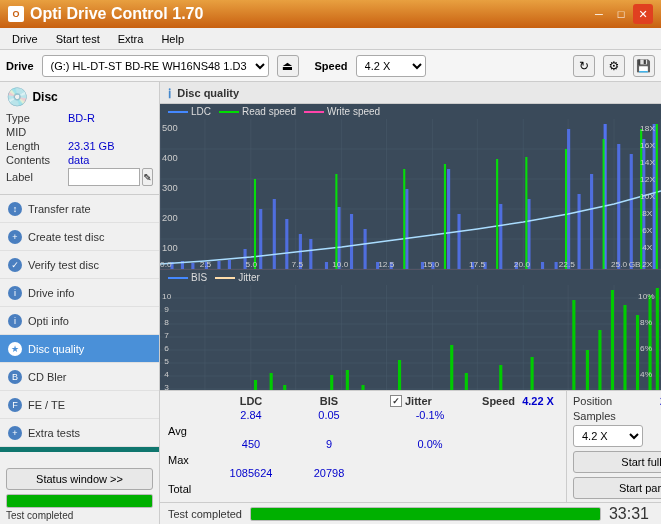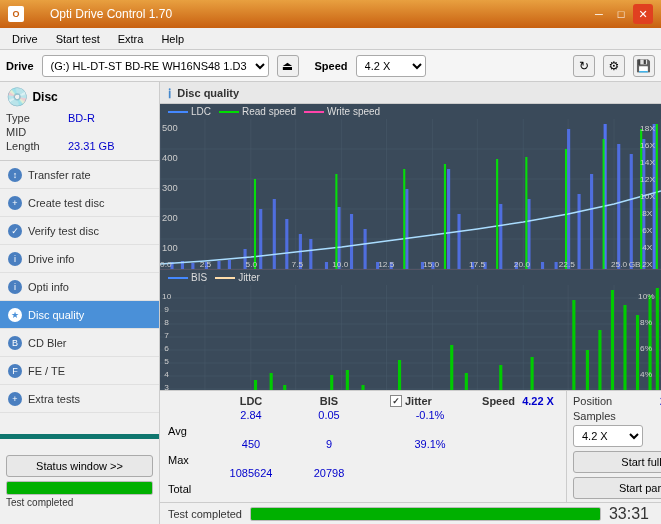--- a/index.html
+++ b/index.html
@@ -2,21 +2,21 @@
 <html><head>
   <meta charset="utf-8">
   <style>
     * { box-sizing: border-box; margin: 0; padding: 0; }
     body { font-family: 'Segoe UI', Tahoma, sans-serif; font-size: 11px; background: #f0f0f0; width: 661px; height: 524px; overflow: hidden; }
     
     
     .title-bar { background: linear-gradient(to bottom, #e8a040, #c86010); height: 28px; display: flex; align-items: center; justify-content: space-between; padding: 0 8px; color: white; }
     .title-bar-left { display: flex; align-items: center; gap: 6px; }
     .title-bar-icon { width: 16px; height: 16px; background: #fff; border-radius: 2px; display: flex; align-items: center; justify-content: center; color: #c86010; font-size: 9px; font-weight: bold; }
-    .title-bar-text { font-size: 12px; font-weight: 400; margin-left: 20px; }
+    .title-bar-text { font-size: 16px; font-weight: 700; }
     .title-bar-controls { display: flex; gap: 2px; }
     .title-bar-btn { width: 20px; height: 20px; border: none; border-radius: 3px; cursor: pointer; font-size: 11px; display: flex; align-items: center; justify-content: center; color: white; background: transparent; }
     .title-bar-btn.close { background: #e04020; }
 
     
     .menu-bar { background: #f0f0f0; border-bottom: 1px solid #ccc; height: 22px; display: flex; align-items: center; padding: 0 4px; gap: 2px; }
     .menu-item { padding: 2px 8px; font-size: 11px; cursor: pointer; border-radius: 2px; }
 
     
     .toolbar { background: #f5f5f5; border-bottom: 1px solid #ccc; height: 32px; display: flex; align-items: center; padding: 0 6px; gap: 8px; }
@@ -161,20 +161,29 @@
       <div class="disc-row">
         <span class="disc-row-label">Type</span>
         <span class="disc-row-value">BD-R</span>
       </div>
       <div class="disc-row">
         <span class="disc-row-label">MID</span>
       </div>
       <div class="disc-row">
         <span class="disc-row-label">Length</span>
         <span class="disc-row-value">23.31 GB</span>
+      </div>
+      <div class="disc-row">
+        <span class="disc-row-label">Contents</span>
+        <span class="disc-row-value">data</span>
+      </div>
+      <div class="disc-row" style="align-items:center;">
+        <span class="disc-row-label">Label</span>
+        <input class="label-input" type="text" style="">
+        <button style="width:18px;height:18px;border:1px solid #aaa;border-radius:2px;background:#f0f0f0;margin-left:2px;font-size:10px;cursor:pointer;">✎</button>
       </div>
     </div>
 
     <div class="nav-menu">
       <div class="nav-item">
         <div class="nav-item-icon blue">↕</div>
         <span>Transfer rate</span>
       </div>
       <div class="nav-item">
         <div class="nav-item-icon blue">+</div>
@@ -474,21 +483,21 @@
           <div class="col">0.05</div>
           <div class="col" style="width:10px;"></div>
           <div class="col" style="width:80px;">-0.1%</div>
           <div class="col" style="width:80px;"></div>
         </div>
         <div class="stats-data-row">
           <div class="col first black">Max</div>
           <div class="col">450</div>
           <div class="col">9</div>
           <div class="col" style="width:10px;"></div>
-          <div class="col" style="width:80px;">39.1%</div>
+          <div class="col" style="width:80px;">0.0%</div>
           <div class="col" style="width:80px;"></div>
         </div>
         <div class="stats-data-row">
           <div class="col first black">Total</div>
           <div class="col">1085624</div>
           <div class="col">20798</div>
           <div class="col" style="width:10px;"></div>
           <div class="col" style="width:80px;"></div>
           <div class="col" style="width:80px;"></div>
         </div>

